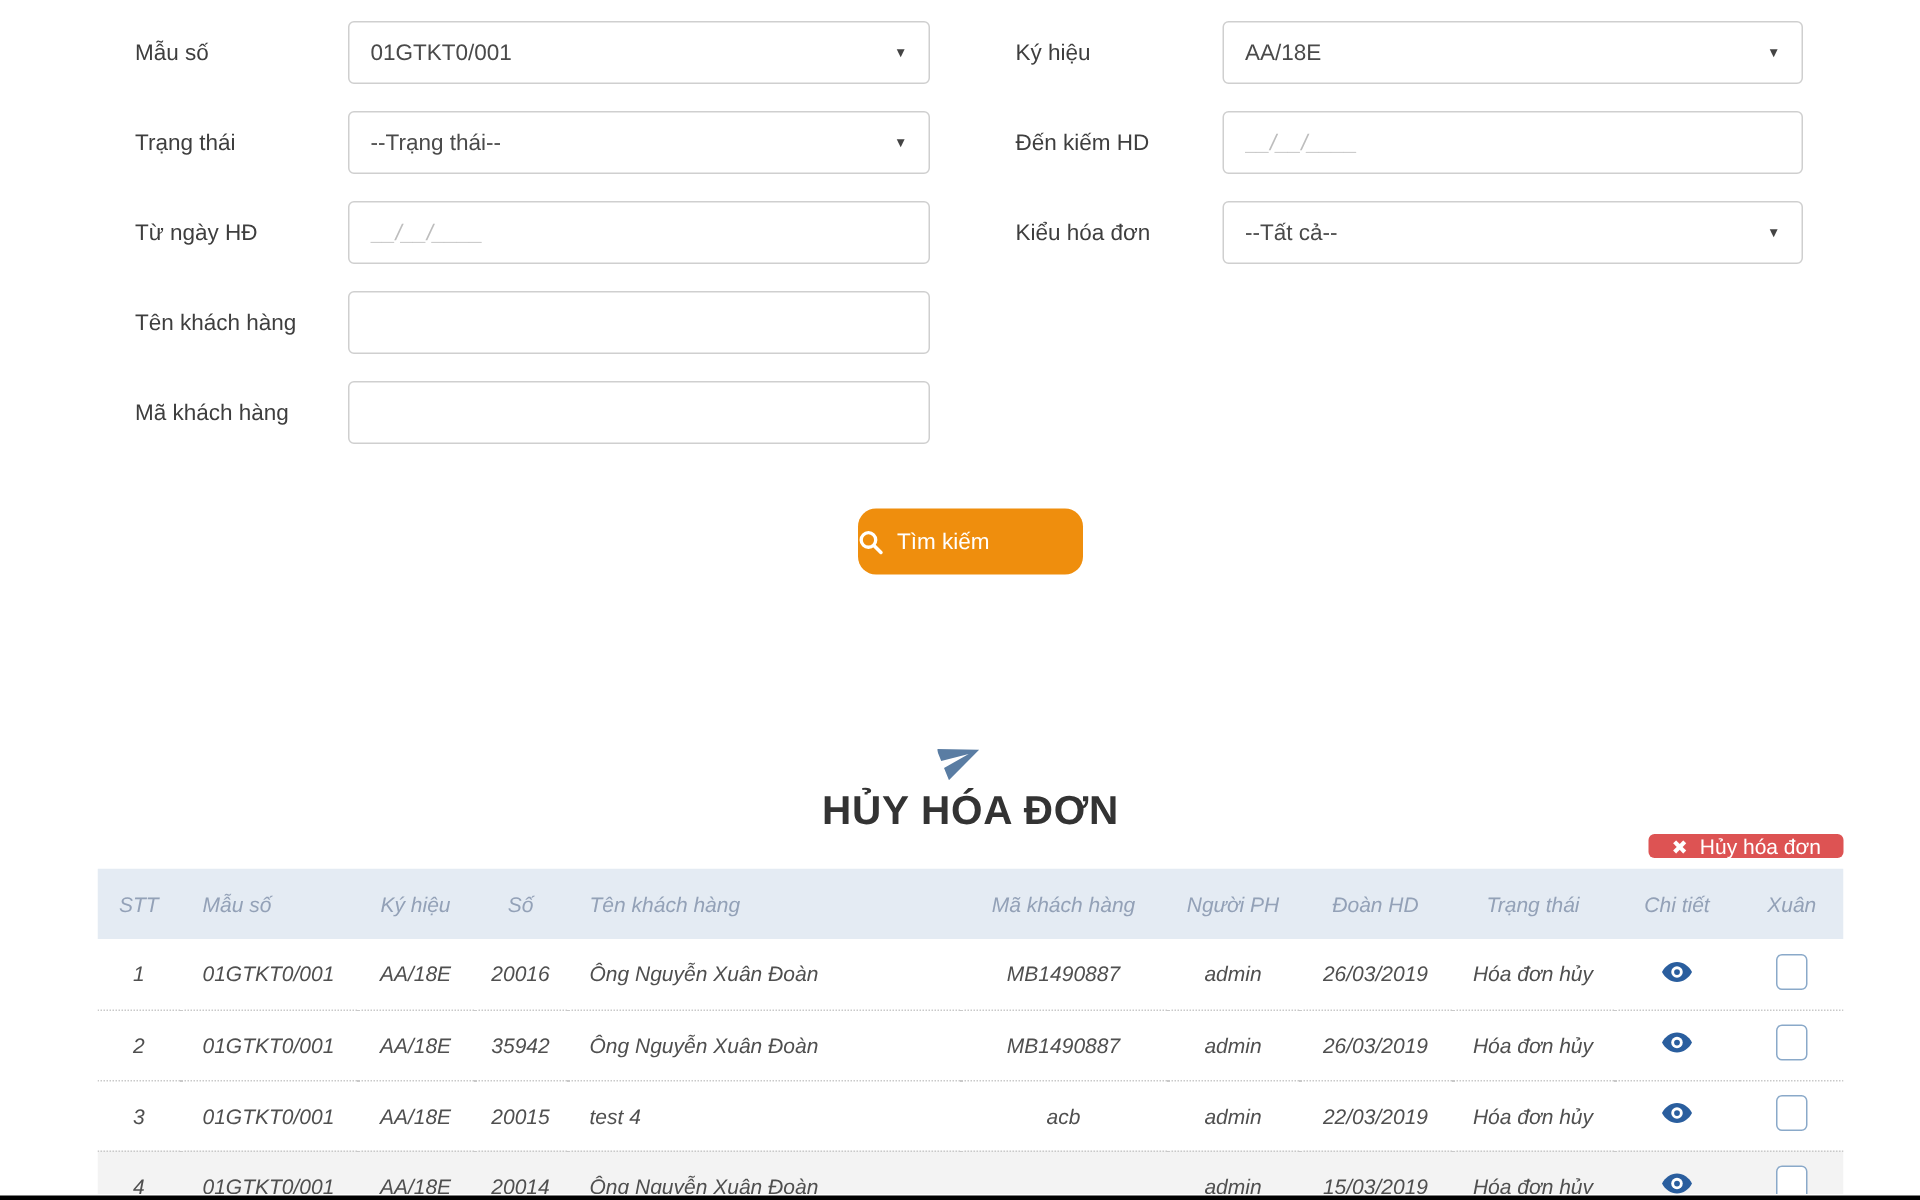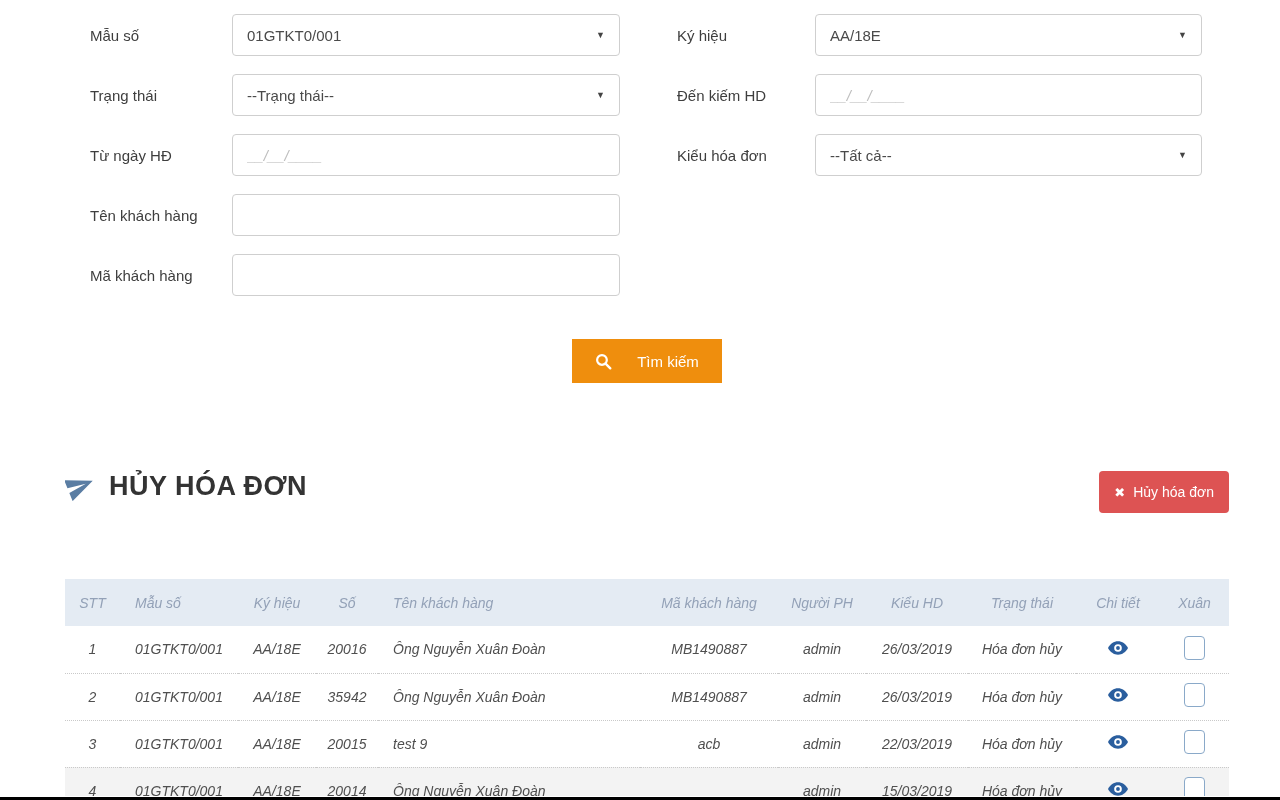--- a/index.html
+++ b/index.html
@@ -28,29 +28,29 @@
   .select-arrow { font-size: 9px; color: #444; line-height: 1; }
   .text-input {
     flex: 1; height: 42px; border: 1px solid #cfcfcf; border-radius: 4px;
     background: #fff; padding: 0 14px; font-size: 15px; color: #a21caf; outline: none; width: 100%; font-style: italic;
   }
   .text-input::placeholder { color: #bdbdbd; }
 
   
   .search-btn {
     position: absolute; top: 339px; left: 572px; width: 150px; height: 44px;
-    background: #ef8e0d; border: none; border-radius: 0; color: #fff;
+    background: #ef8e0d; border: none; border-radius: 12px; color: #fff;
     font-size: 15px; font-family: inherit; display: flex; align-items: center;
-    justify-content: center; gap: 25px; cursor: pointer;
+    justify-content: flex-start; gap: 9px; cursor: pointer;
   }
 
   
   .section-header {
-    position: absolute; top: 471px; left: 65px; width: 1164px;
-    display: flex; align-items: flex-start; height: 48px;
+    position: absolute; top: 490px; left: 65px; width: 1164px;
+    display: flex; align-items: center; height: 48px; flex-direction: column;
   }
   .plane-icon { margin-right: 14px; flex-shrink: 0; }
   .section-title { font-size: 27px; font-weight: bold; color: #333; letter-spacing: 0.5px; }
   .section-subtitle { font-size: 26px; font-style: italic; color: #3e7ab3; margin-left: 12px; letter-spacing: 0.5px; }
   .cancel-btn {
     margin-left: auto; height: 42px; padding: 0 15px; background: #dd5353;
     border: none; border-radius: 4px; color: #fff; font-size: 14px;
     font-family: inherit; display: flex; align-items: center; gap: 8px; cursor: pointer;
   }
   .cancel-x { font-size: 13px; line-height: 1; }
@@ -180,21 +180,21 @@
     </colgroup>
     <thead>
       <tr>
         <th>STT</th>
         <th class="al">Mẫu số</th>
         <th>Ký hiệu</th>
         <th>Số</th>
         <th class="al">Tên khách hàng</th>
         <th>Mã khách hàng</th>
         <th>Người PH</th>
-        <th>Kiểu HD</th>
+        <th>Đoàn HD</th>
         <th>Trạng thái</th>
         <th>Chi tiết</th>
         <th>Xuân</th>
       </tr>
     </thead>
     <tbody>
   <tr>
     <td>1</td>
     <td class="al">01GTKT0/001</td>
     <td>AA/18E</td>
@@ -240,21 +240,21 @@
       </button>
     </td>
     <td><span class="row-checkbox"></span></td>
   </tr>
 
   <tr>
     <td>3</td>
     <td class="al">01GTKT0/001</td>
     <td>AA/18E</td>
     <td>20015</td>
-    <td class="al">test 9</td>
+    <td class="al">test 4</td>
     <td>acb</td>
     <td>admin</td>
     <td>22/03/2019</td>
     <td>Hóa đơn hủy</td>
     <td>
       <button class="eye-btn">
         <span style="display:inline-flex;">
           <svg width="20" height="14" viewBox="0 0 24 16">
             <path d="M12 0C7 0 2.6 3.1 0 8c2.6 4.9 7 8 12 8s9.4-3.1 12-8C21.4 3.1 17 0 12 0z" fill="#2a5e9e"></path>
             <circle cx="12" cy="8" r="4.6" fill="#ffffff"></circle>

